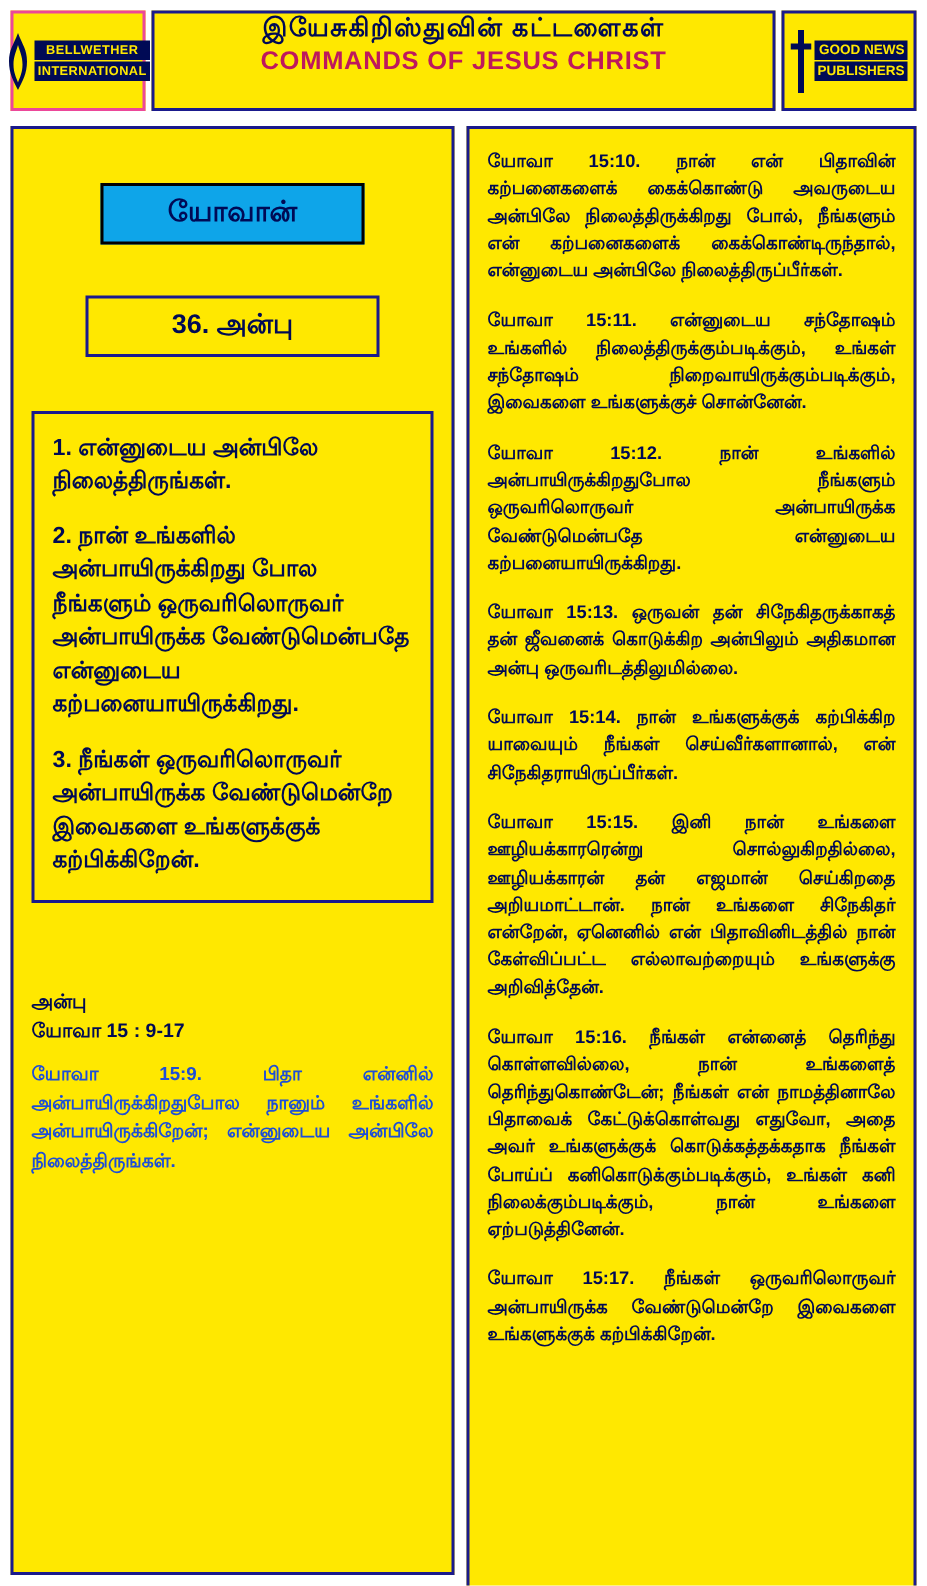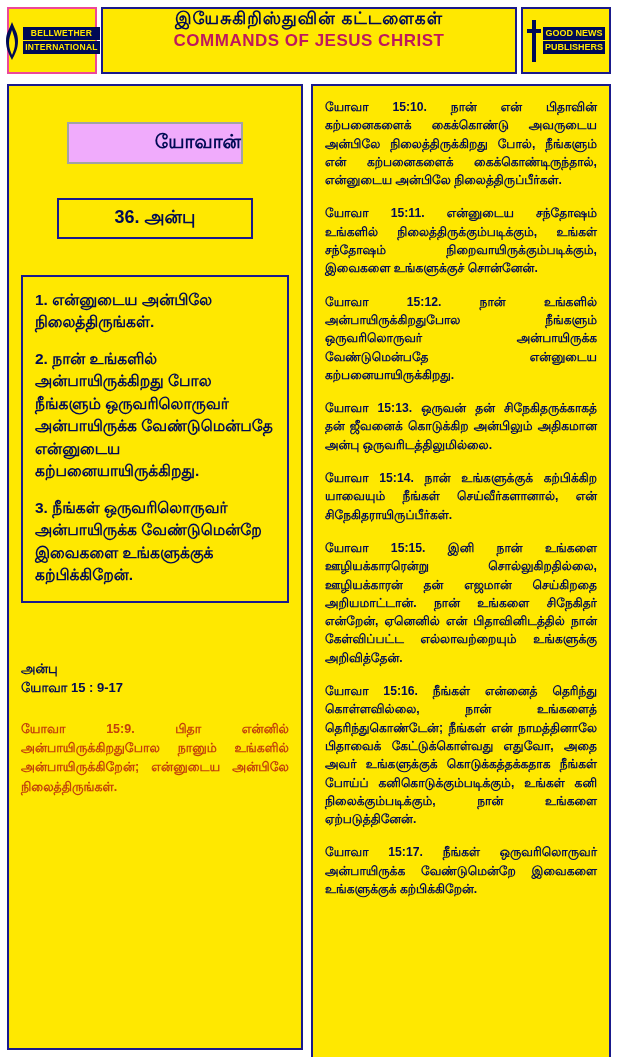--- a/index.html
+++ b/index.html
@@ -83,21 +83,21 @@
     width: 14px;
     height: 42px;
     position: relative;
     margin-right: 2px;
     flex: none;
   }
   .gnp-text {
     font-size: 9px;
     font-weight: bold;
     color: #000a55;
-    text-align: center;
+    text-align: right;
     line-height: 1.2;
   }
   .gnp-text .band {
     background: #000a55;
     color: #ffe800;
     display: block;
     padding: 1px 2px;
     margin: 1px 0;
   }
   .title-box {
@@ -144,23 +144,23 @@
     left: 311px;
     width: 300px;
     height: 996px;
     padding: 12px 12px;
   }
 
   
   .book-box {
     margin: 26px auto 0;
     width: 172px;
-    border: 2px solid #a3a3a3;
-    background: #f0abfc;
-    text-align: right;
+    border: 2px solid #000000;
+    background: #0ea5e9;
+    text-align: center;
     padding: 7px 0;
   }
   .book-box .t {
     font-size: 19px;
     font-weight: bold;
     color: #000a55;
   }
   .topic-box {
     margin: 34px auto 0;
     width: 172px;
@@ -192,24 +192,24 @@
   .ref-block {
     margin-top: 56px;
   }
   .ref-line {
     font-size: 13px;
     font-weight: bold;
     color: #000a55;
     line-height: 1.5;
   }
   .left-verse {
-    margin-top: 22px;
+    margin-top: 10px;
     font-size: 12.5px;
     font-weight: bold;
-    color: #c2410c;
+    color: #1d4ed8;
     line-height: 1.55;
     text-align: justify;
   }
 
   
   .verse {
     font-size: 12.2px;
     font-weight: bold;
     color: #000a55;
     line-height: 1.5;

